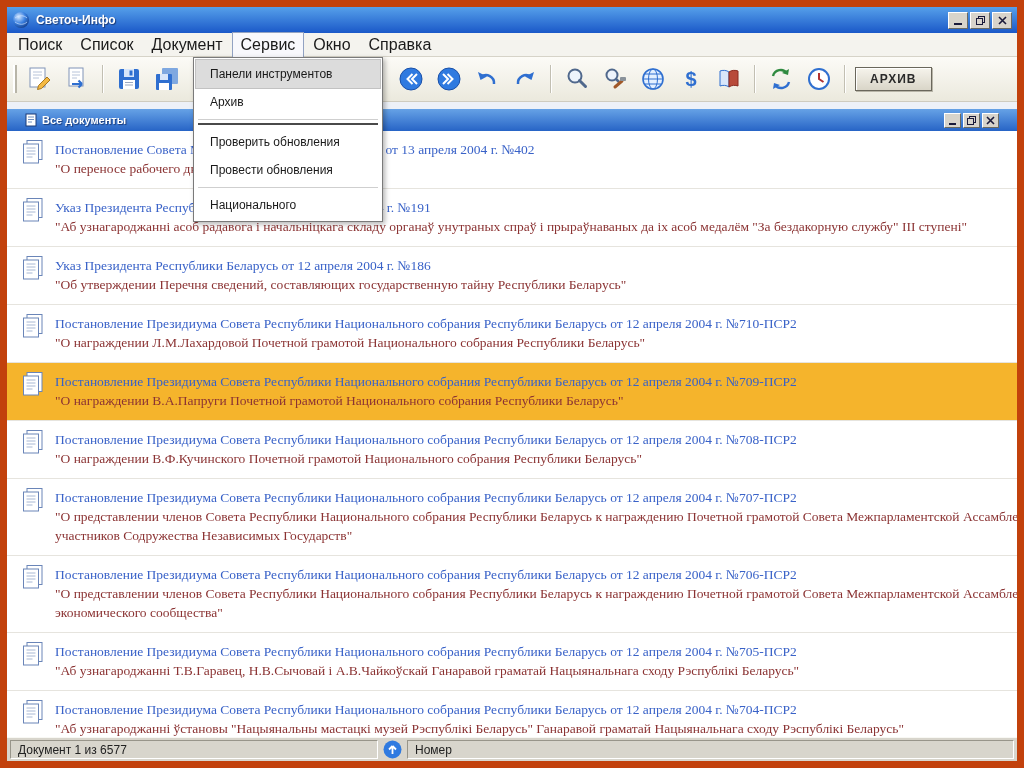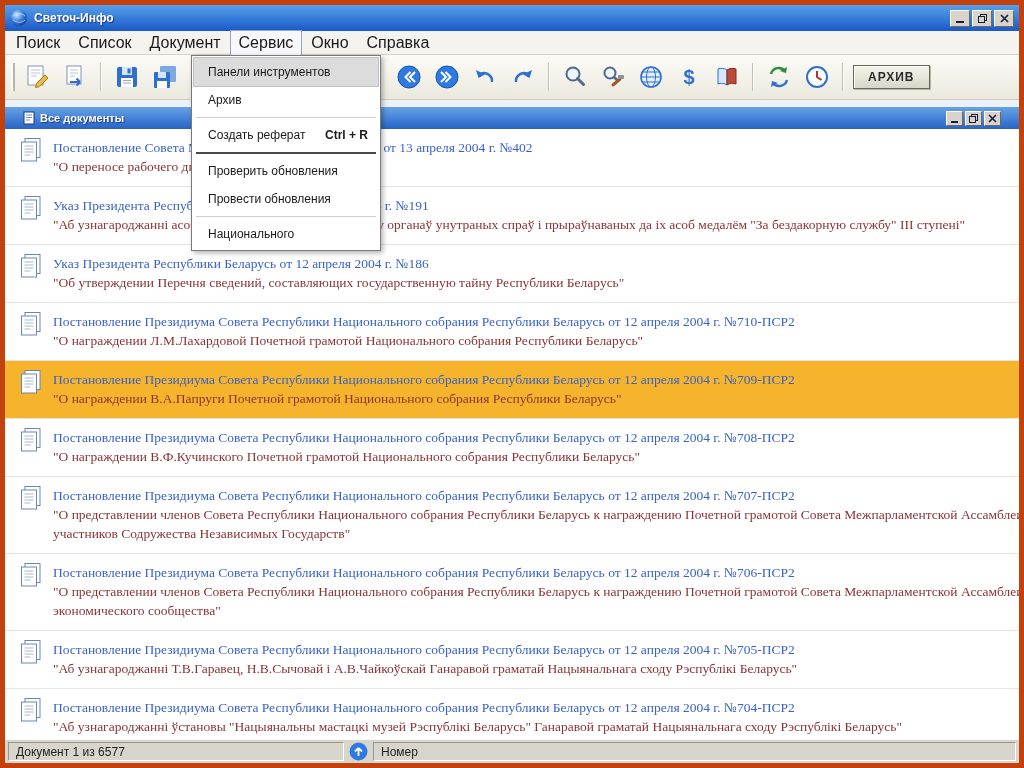--- a/index.html
+++ b/index.html
@@ -1,17 +1,17 @@
 <!DOCTYPE html>
 <html><head>
 <meta charset="utf-8">
 <style>
   * { margin:0; padding:0; box-sizing:border-box; }
   html,body { width:1024px; height:768px; background:#9aa4b4; font-family:"Liberation Sans",sans-serif; }
-  .app { position:relative; width:1024px; height:768px; border:5px solid #c2410c; background:#edf1f8; display:flex; flex-direction:column; overflow:hidden; }
+  .app { position:relative; width:1024px; height:768px; border:7px solid #c2410c; background:#edf1f8; display:flex; flex-direction:column; overflow:hidden; }
 
   
   .titlebar { height:26px; flex:0 0 26px; background:linear-gradient(#56a0ea,#1a58c8); display:flex; align-items:center; padding:0 5px; }
   .titlebar .title { color:#fff; font-size:12px; font-weight:bold; margin-left:6px; text-shadow:1px 1px 1px #1a3a78; }
   .win-buttons { margin-left:auto; display:flex; gap:2px; }
   .win-btn { width:20px; height:17px; background:#d8d4cb; border:1px solid; border-color:#ffffff #6a6a62 #6a6a62 #ffffff; display:flex; align-items:center; justify-content:center; cursor:default; }
   .glyph-min { width:8px; height:2px; background:#1a1a3a; margin-top:8px; }
 
   
   .menubar { height:24px; flex:0 0 24px; background:#f4f3ee; border-bottom:1px solid #d6d3c8; display:flex; align-items:center; padding-left:2px; font-size:16px; color:#1a1a1a; }
@@ -39,21 +39,21 @@
   .doc-list { flex:1 1 auto; background:#ffffff; overflow:hidden; }
   .doc-row { position:relative; width:1150px; padding:9px 6px 10px 48px; border-bottom:1px solid #e6e4de; font-family:"Liberation Serif",serif; }
   .doc-row.highlighted { background:#f5b42c; }
   .doc-icon { position:absolute; left:14px; top:8px; }
   .doc-title { color:#3962c8; font-size:13.5px; line-height:19px; white-space:nowrap; }
   .doc-desc { color:#8b3333; font-size:13.5px; line-height:19px; }
 
   
   .statusbar { height:24px; flex:0 0 24px; background:#d8d5cc; border-top:1px solid #f8f8f4; display:flex; align-items:center; padding:2px 3px; gap:5px; font-size:12px; color:#222; }
   .sb-panel { height:19px; border:1px solid; border-color:#98958a #ffffff #ffffff #98958a; display:flex; align-items:center; padding:0 7px; }
-  .sb-counter { width:336px; }
+  .sb-counter { width:368px; }
   .sb-field { flex:1; }
   .go-btn { width:19px; height:19px; border:none; background:transparent; display:flex; align-items:center; justify-content:center; }
 
   
   .menu-popup { position:absolute; left:186px; top:50px; width:190px; background:#ffffff; border:1px solid #7a7a7a; padding:2px; box-shadow:2px 2px 5px rgba(0,0,0,0.3); z-index:20; font-size:12px; color:#1a1a1a;text-align:right; }
   .menu-item { display:flex; justify-content:space-between; align-items:center; padding:7px 10px 7px 14px; }
   .menu-item.highlighted { background:#dcdcdc; outline:1px solid #c2c2c2; }
   .menu-item .mi-shortcut { font-weight:bold; margin-left:12px; }
   .menu-item.separator { padding:0; height:0; border-top:1px solid #cfcfcf; margin:3px 2px; }
   .menu-item.separator.strong { border-top:2px solid #4a4a4a; }
@@ -419,24 +419,20 @@
       <div class="menu-item">
         <span class="mi-label">Архив</span>
         <span class="mi-shortcut"></span>
       </div>
 
       <div class="menu-item separator">
         
         
       </div>
 
-      <div class="menu-item">
-        <span class="mi-label">Создать реферат</span>
-        <span class="mi-shortcut">Ctrl + R</span>
-      </div>
 
       <div class="menu-item separator strong">
         
         
       </div>
 
       <div class="menu-item">
         <span class="mi-label">Проверить обновления</span>
         <span class="mi-shortcut"></span>
       </div>

